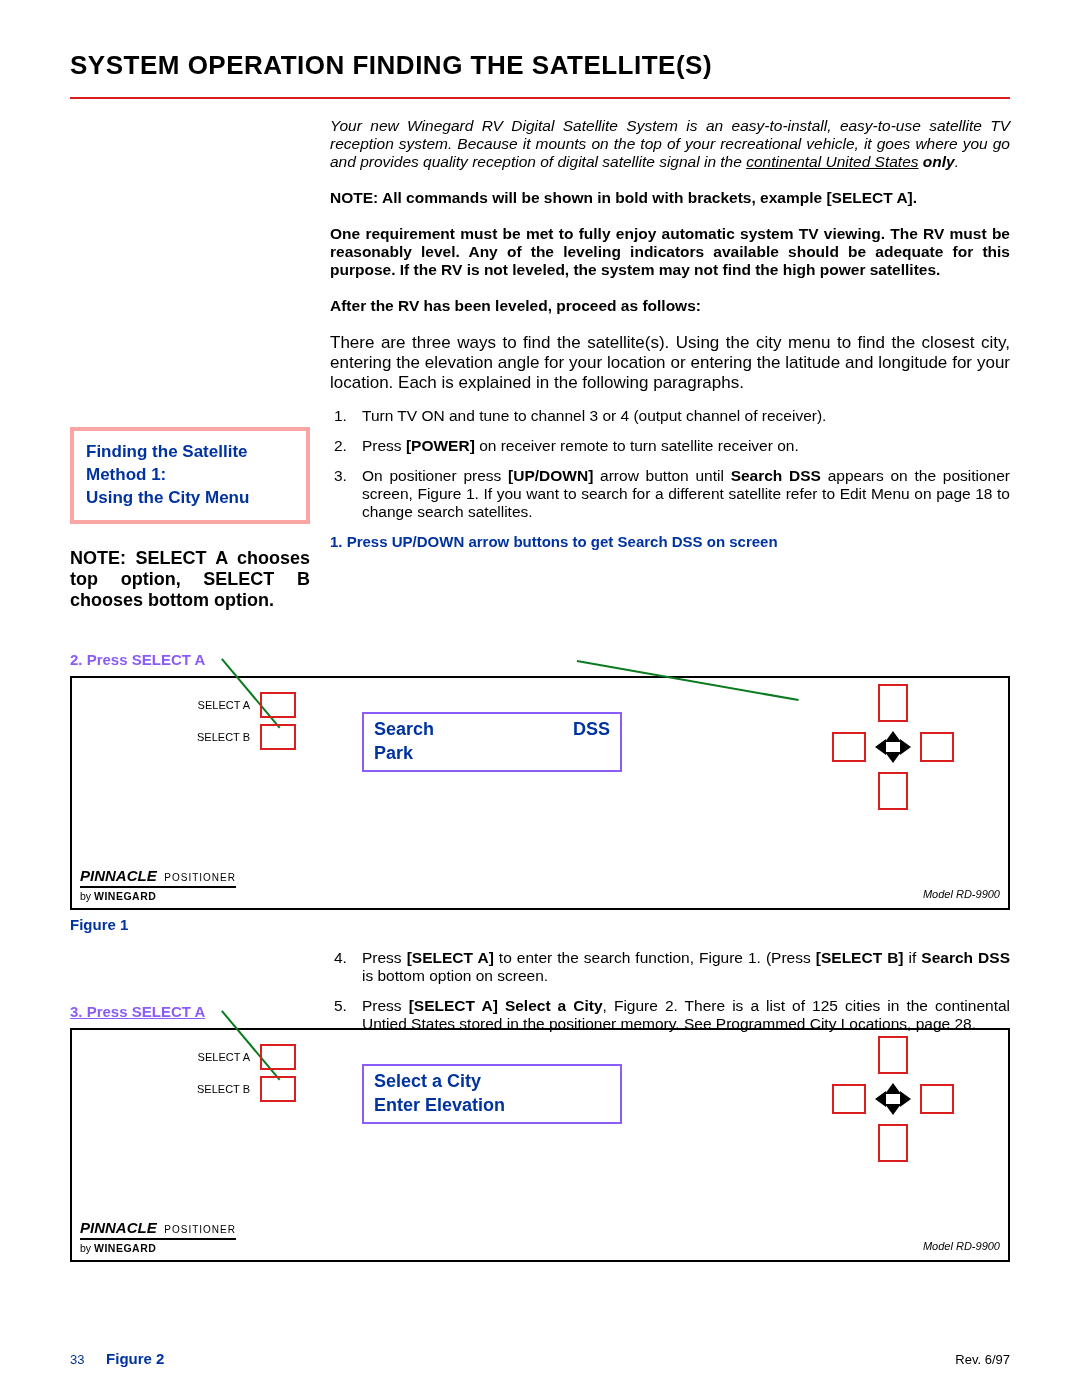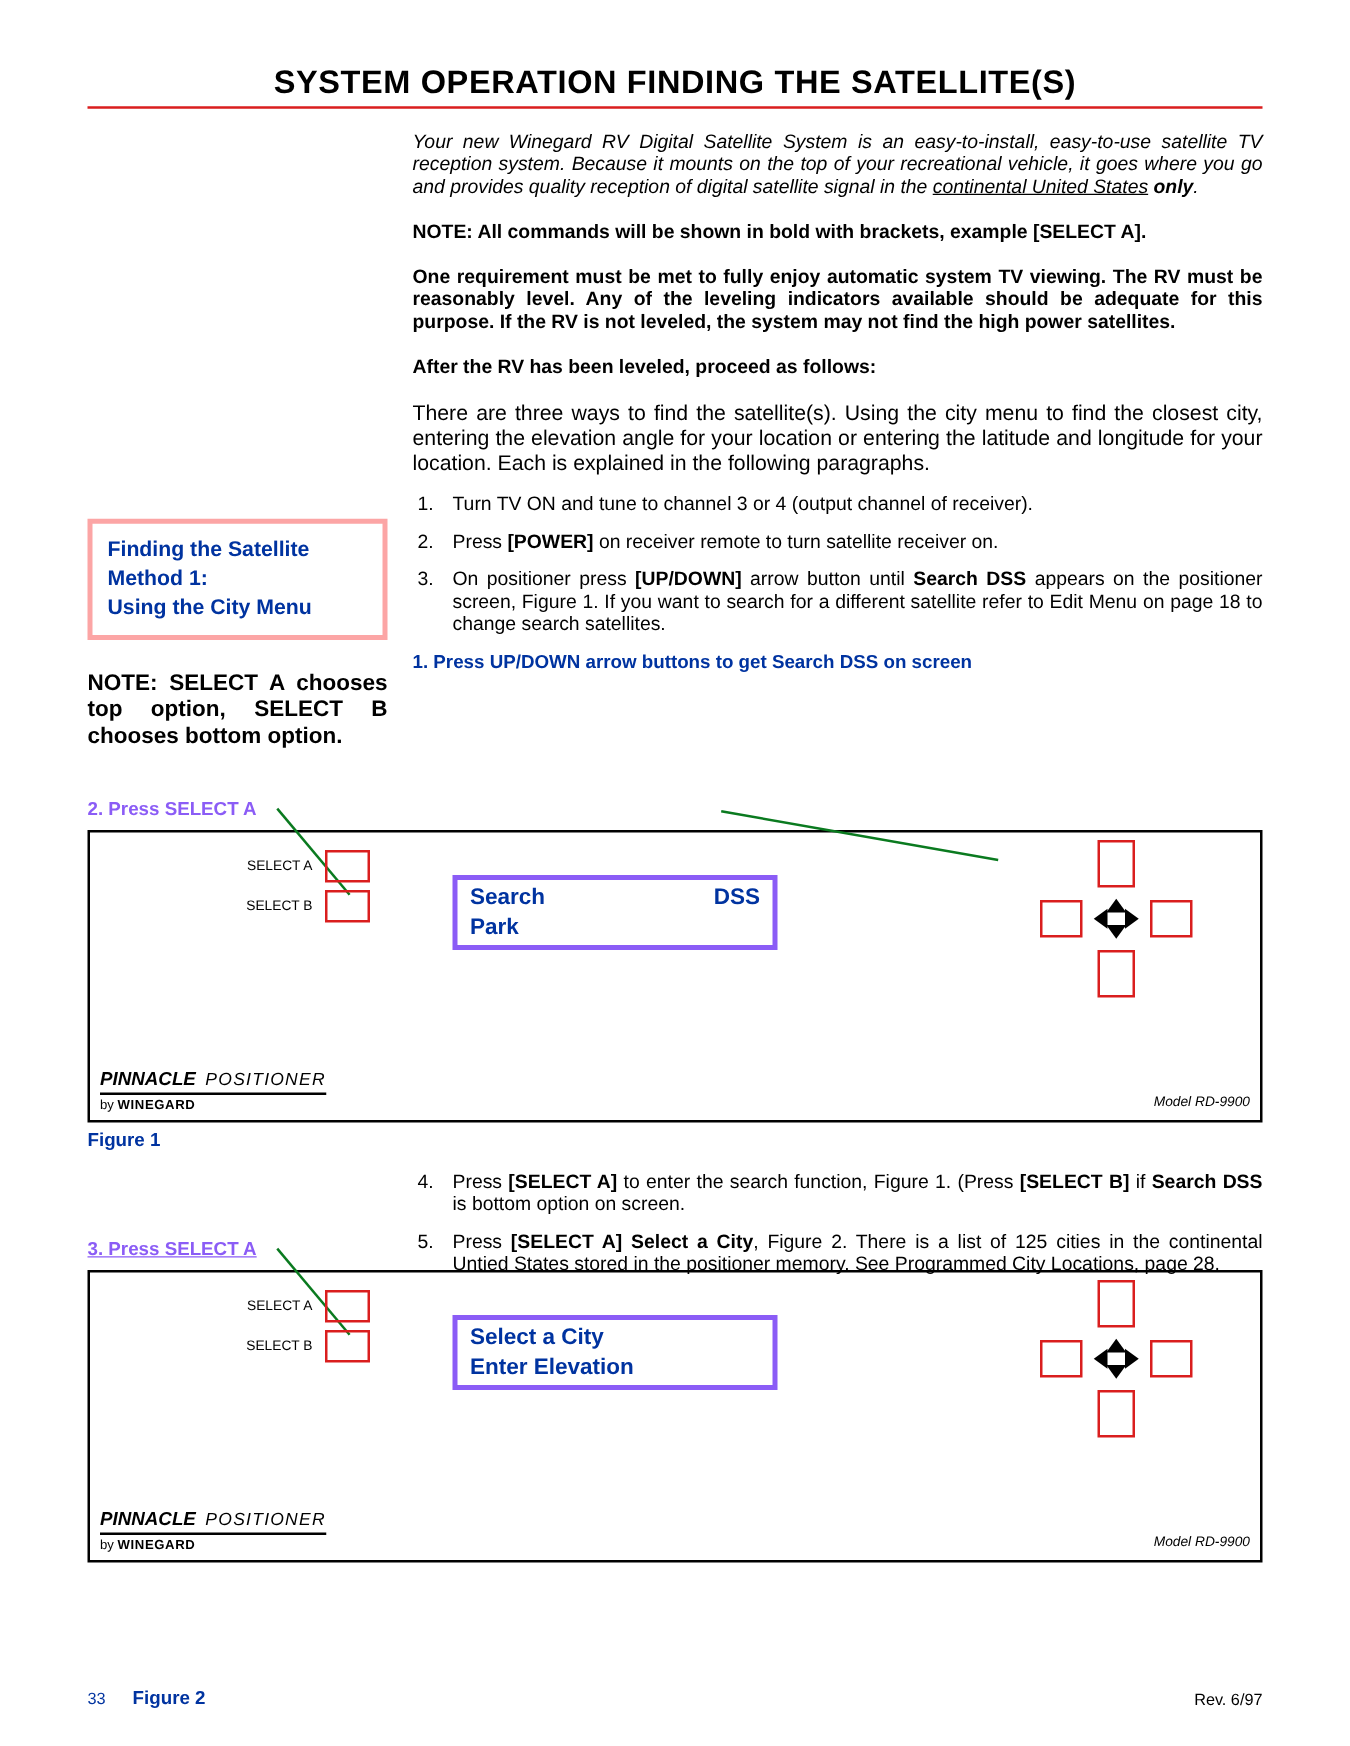--- a/index.html
+++ b/index.html
@@ -9,22 +9,22 @@
     height: 1397px;
     background: #fff;
     padding: 50px 70px 30px 70px;
     color: #000;
     position: relative;
   }
   .page-title {
     font-size: 26px;
     font-weight: bold;
     letter-spacing: 0.5px;
-    text-align: center;
-    padding-bottom: 4px;
+    text-align: left;
+    padding-bottom: 16px;
   }
   .red-rule {
     height: 2px;
     background: #da1e1e;
     margin-bottom: 18px;
   }
   .content {
     display: flex;
     gap: 20px;
   }
@@ -129,21 +129,21 @@
     width: 36px;
     height: 26px;
     border: 2px solid #da1e1e;
   }
   .screen-box {
     position: absolute;
     left: 290px;
     top: 34px;
     width: 260px;
     height: 60px;
-    border: 4px solid #8b5cf6;
+    border: 2px solid #8b5cf6;
     color: #0033a0;
     font-weight: bold;
     font-size: 18px;
     padding: 4px 10px;
     line-height: 1.3;
     display: flex;
     flex-direction: column;
     justify-content: center;
   }
   .screen-line1 { display:flex; justify-content: space-between; }
@@ -176,21 +176,21 @@
   .tri-left  { left:2px;  top:12px; border-top:8px solid transparent; border-bottom:8px solid transparent; border-right:11px solid #000; }
   .tri-right { left:27px; top:12px; border-top:8px solid transparent; border-bottom:8px solid transparent; border-left:11px solid #000; }
   .branding {
     position: absolute;
     left: 8px;
     bottom: 6px;
     font-size: 13px;
   }
   .brand-line1 { border-bottom: 2px solid #000; padding-bottom: 2px; display:inline-block; }
   .pinnacle { font-weight: bold; font-style: italic; font-size: 15px; }
-  .positioner-word { font-style: italic; font-size: 14px; letter-spacing: 1px; margin-left: 4px; }
+  .positioner-word { font-size: 10px; letter-spacing: 1px; margin-left: 4px; }
   .by-winegard { font-size: 10.5px; margin-top: 2px; }
   .by-winegard .wg { font-weight: bold; letter-spacing: 0.5px; }
   .model {
     position: absolute;
     right: 8px;
     bottom: 8px;
     font-style: italic;
     font-size: 11px;
   }
   

